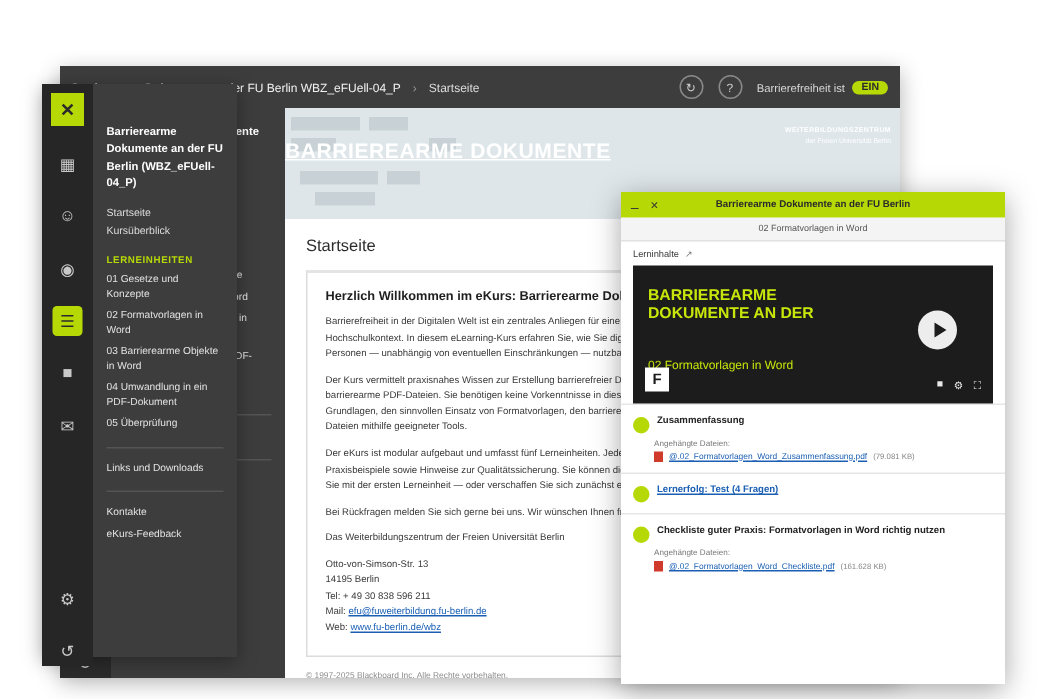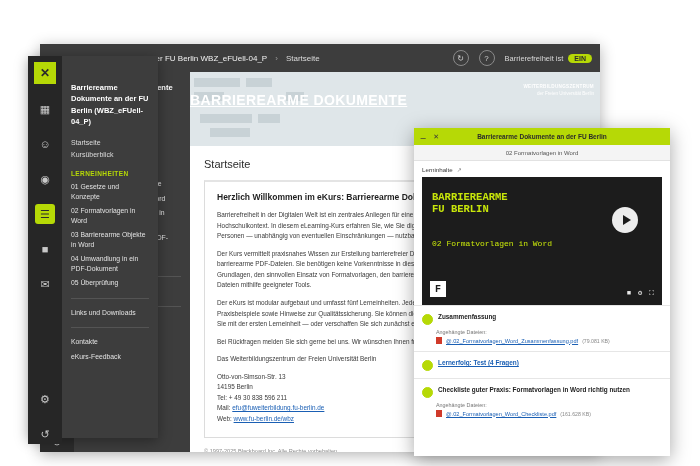--- a/index.html
+++ b/index.html
@@ -322,25 +322,24 @@
     align-items: center;
     padding: 0 8px;
     font-size: 6.2px;
     color: #3a3a3a;
     gap: 4px;
   }
   .lernpfad-ic { font-size: 6px; color: #7a7a7a; }
 
   .video {
     margin: 0 8px;
-    height: 128px;
+    height: 92px;
     background: #1c1c1c;
     position: relative;
     overflow: hidden;
-    font-family: Liberation Mono, monospace;
   }
   .v-title {
     position: absolute;
     left: 10px;
     top: 14px;
     color: #c8e60a;
     font-size: 10.5px;
     font-weight: bold;
     line-height: 1.18;
   }
@@ -594,21 +593,21 @@
     <div class="player-sub">02 Formatvorlagen in Word</div>
 
     <div class="player-crumb">
       <span>Lerninhalte</span>
       <span class="lernpfad-ic">↗</span>
     </div>
 
     <div class="video">
       <div class="v-title">
         <div>BARRIEREARME</div>
-        <div>FU BERLIN</div>
+        <div>DOKUMENTE AN DER</div>
       </div>
       <div class="v-sub">02 Formatvorlagen in Word</div>
       <div class="v-play">
           <span></span>
         </div>
       <div class="v-logo">F</div>
       <div class="v-ctrls">
         <span>■</span>
         <span>⚙</span>
         <span>⛶</span>

